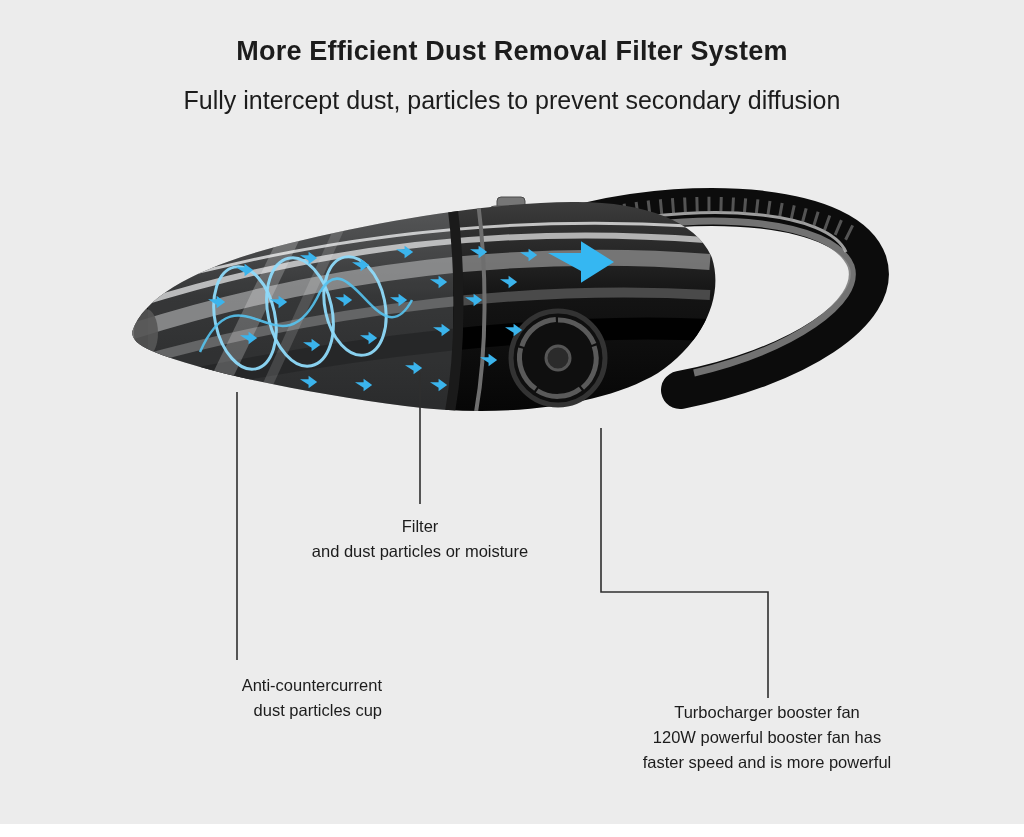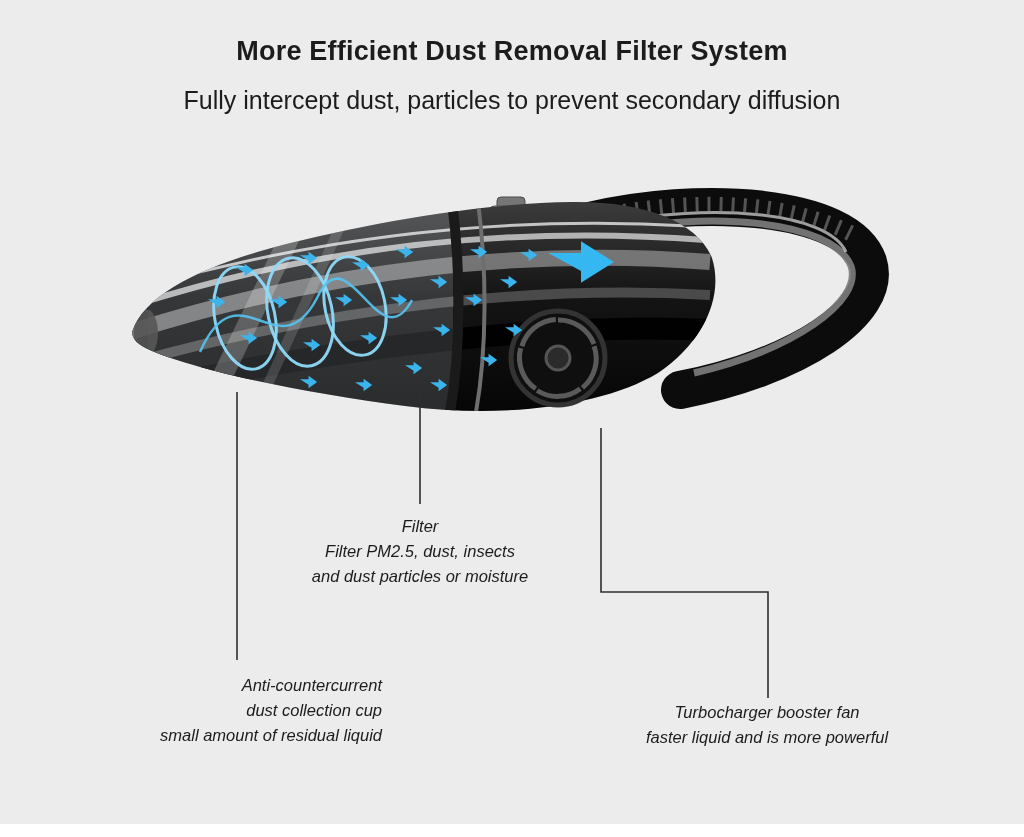--- a/index.html
+++ b/index.html
@@ -42,21 +42,20 @@
   .stage {
     position: absolute;
     inset: 0;
   }
   .callout {
     position: absolute;
     text-align: center;
     font-size: 16.5px;
     line-height: 25px;
     color: var(--text-color);
-    font-style: italic;
   }
   .callout-filter   { left: 260px; top: 514px; width: 320px; }
   .callout-dust-cup { left: 70px;  top: 673px; width: 312px; text-align: right; }
   .callout-fan      { left: 606px; top: 700px; width: 322px; }
   .bottom-strip {
     position: absolute;
     left: 0; bottom: 0;
     width: 100%; height: 13px;
     background: #ffffff;
   }
@@ -179,29 +178,28 @@
       <g>
         <path class="callout-line" d="M 237 392 L 237 660"></path>
         <path class="callout-line" d="M 420 372 L 420 504"></path>
         <path class="callout-line" d="M 601 428 L 601 592 L 768 592 L 768 698"></path>
       </g>
     </svg>
   </div>
 
   <div class="callout callout-filter">
     <div>Filter</div>
-    <div>Filter PM2.5, dust, insects</div>
     <div>and dust particles or moisture</div>
   </div>
 
   <div class="callout callout-dust-cup">
     <div>Anti-countercurrent</div>
-    <div>dust collection cup</div>
-    <div>small amount of residual liquid</div>
+    <div>dust particles cup</div>
   </div>
 
   <div class="callout callout-fan">
     <div>Turbocharger booster fan</div>
-    <div>faster liquid and is more powerful</div>
+    <div>120W powerful booster fan has</div>
+    <div>faster speed and is more powerful</div>
   </div>
 
   <div class="bottom-strip"></div>
 </div>
 
 </body></html>

